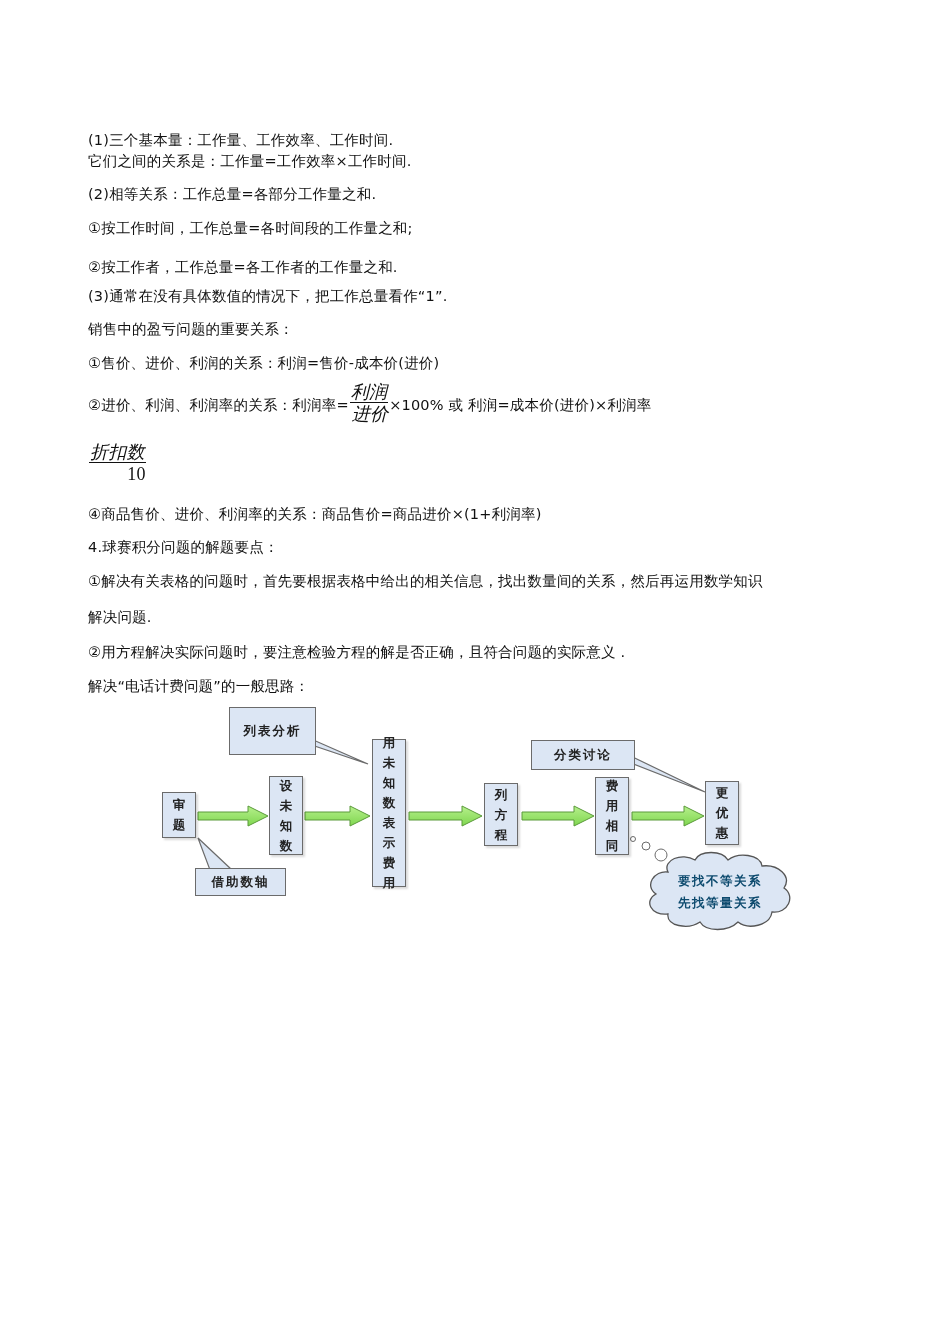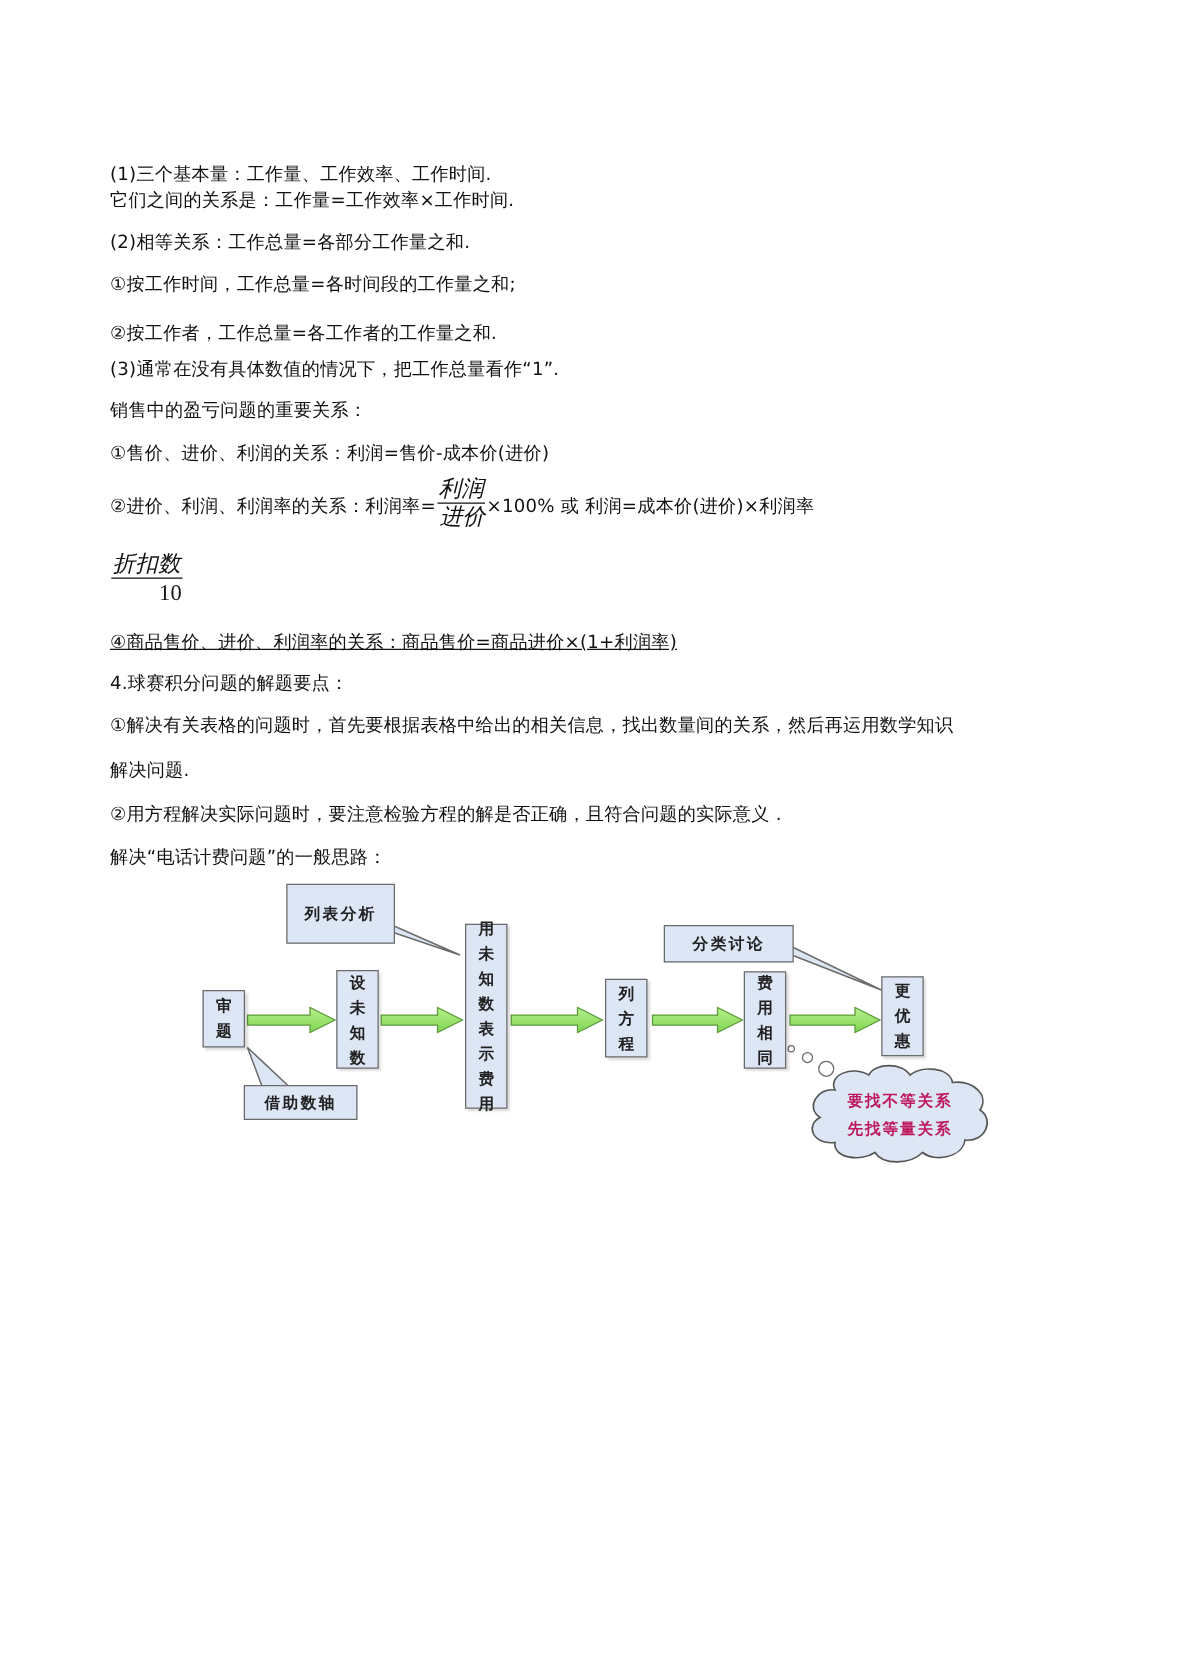--- a/index.html
+++ b/index.html
@@ -13,21 +13,21 @@
   .frac .den.it { font-style: italic; }
   .box { position: absolute; background: #dce6f4; border: 1.5px solid #6b6b6b; box-sizing: border-box;
          display: flex; flex-direction: column; align-items: center; justify-content: center;
          font-size: 12.5px; font-weight: bold; line-height: 20px; color: #222;
          box-shadow: 2px 2px 2px rgba(0,0,0,0.15); }
   .box span { display: block; }
   .callout { position: absolute; background: #dce6f4; border: 1.5px solid #6b6b6b; box-sizing: border-box;
              display: flex; align-items: center; justify-content: center;
              font-size: 12.5px; font-weight: bold; letter-spacing: 2px; color: #222; }
   svg.overlay { position: absolute; left: 0; top: 0; }
-  .cloud-text { position: absolute; font-size: 12.5px; font-weight: bold; letter-spacing: 1.5px; color: #be185d; text-align: center; line-height: 22px; }
+  .cloud-text { position: absolute; font-size: 12.5px; font-weight: bold; letter-spacing: 1.5px; color: #0c4a6e; text-align: center; line-height: 22px; }
 </style>
 </head>
 <body>
 
 <div class="line" style="top:131px;">(1)三个基本量：工作量、工作效率、工作时间.</div>
 <div class="line" style="top:152px;">它们之间的关系是：工作量=工作效率×工作时间.</div>
 <div class="line" style="top:185px;">(2)相等关系：工作总量=各部分工作量之和.</div>
 <div class="line" style="top:219px;">①按工作时间，工作总量=各时间段的工作量之和;</div>
 <div class="line" style="top:244px;margin-top:14px;">②按工作者，工作总量=各工作者的工作量之和.</div>
 <div class="line" style="top:287px;text-align:center;">(3)通常在没有具体数值的情况下，把工作总量看作“1”.</div>
@@ -35,21 +35,21 @@
 <div class="line" style="top:354px;text-align:center;">①售价、进价、利润的关系：利润=售价-成本价(进价)</div>
 
 <div class="line" style="top:384px;">
   <span>②进价、利润、利润率的关系：利润率=</span><span class="frac"><span class="num">利润</span><span class="den it">进价</span></span><span>×100% 或 利润=成本价(进价)×利润率</span>
 </div>
 
 <div class="line" style="top:444px;">
   <span class="frac"><span class="num">折扣数</span><span class="den serif">10</span></span>
 </div>
 
-<div class="line" style="top:505px;text-decoration:underline;">④商品售价、进价、利润率的关系：商品售价=商品进价×(1+利润率)</div>
+<div class="line" style="top:505px;">④商品售价、进价、利润率的关系：商品售价=商品进价×(1+利润率)</div>
 <div class="line" style="top:538px;">4.球赛积分问题的解题要点：</div>
 <div class="line" style="top:572px;">①解决有关表格的问题时，首先要根据表格中给出的相关信息，找出数量间的关系，然后再运用数学知识</div>
 <div class="line" style="top:608px;">解决问题.</div>
 <div class="line" style="top:643px;">②用方程解决实际问题时，要注意检验方程的解是否正确，且符合问题的实际意义 .</div>
 <div class="line" style="top:677px;">解决“电话计费问题”的一般思路：</div>
 
 <svg class="overlay" width="950" height="1344">
   <defs>
     <linearGradient id="arrowGrad" x1="0" y1="0" x2="0" y2="1">
       <stop offset="0" stop-color="#b6f08c"></stop>

